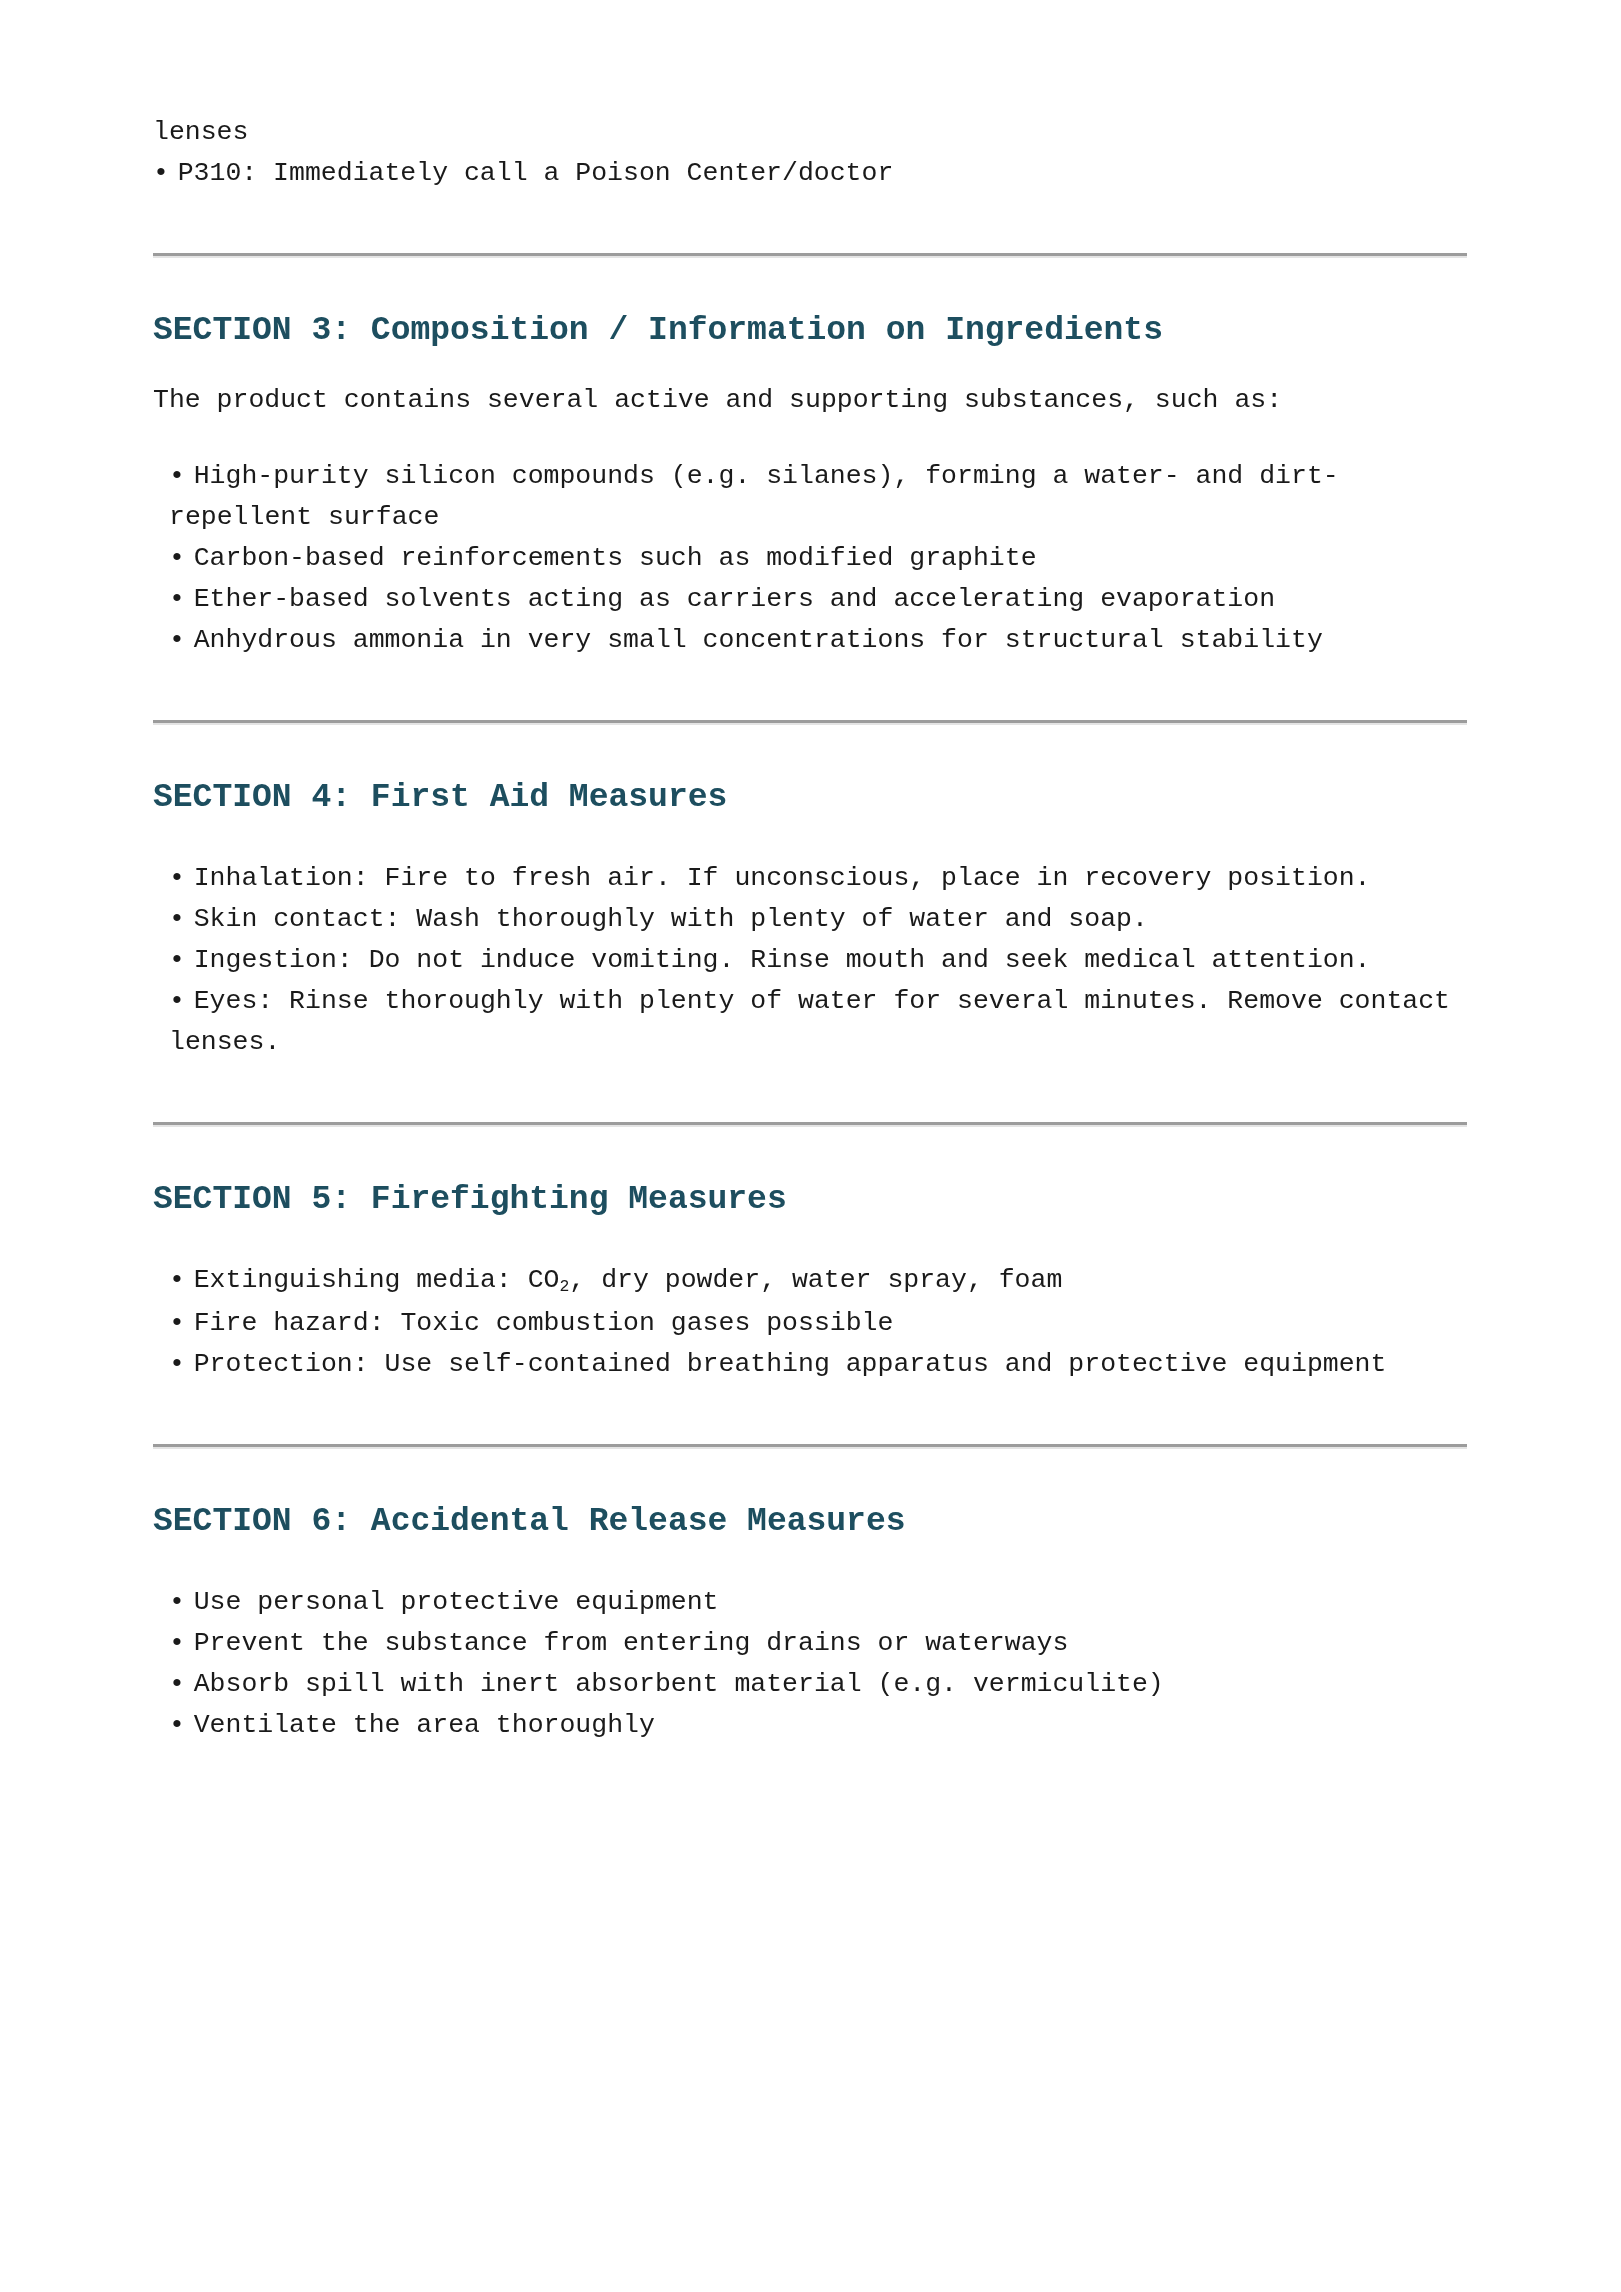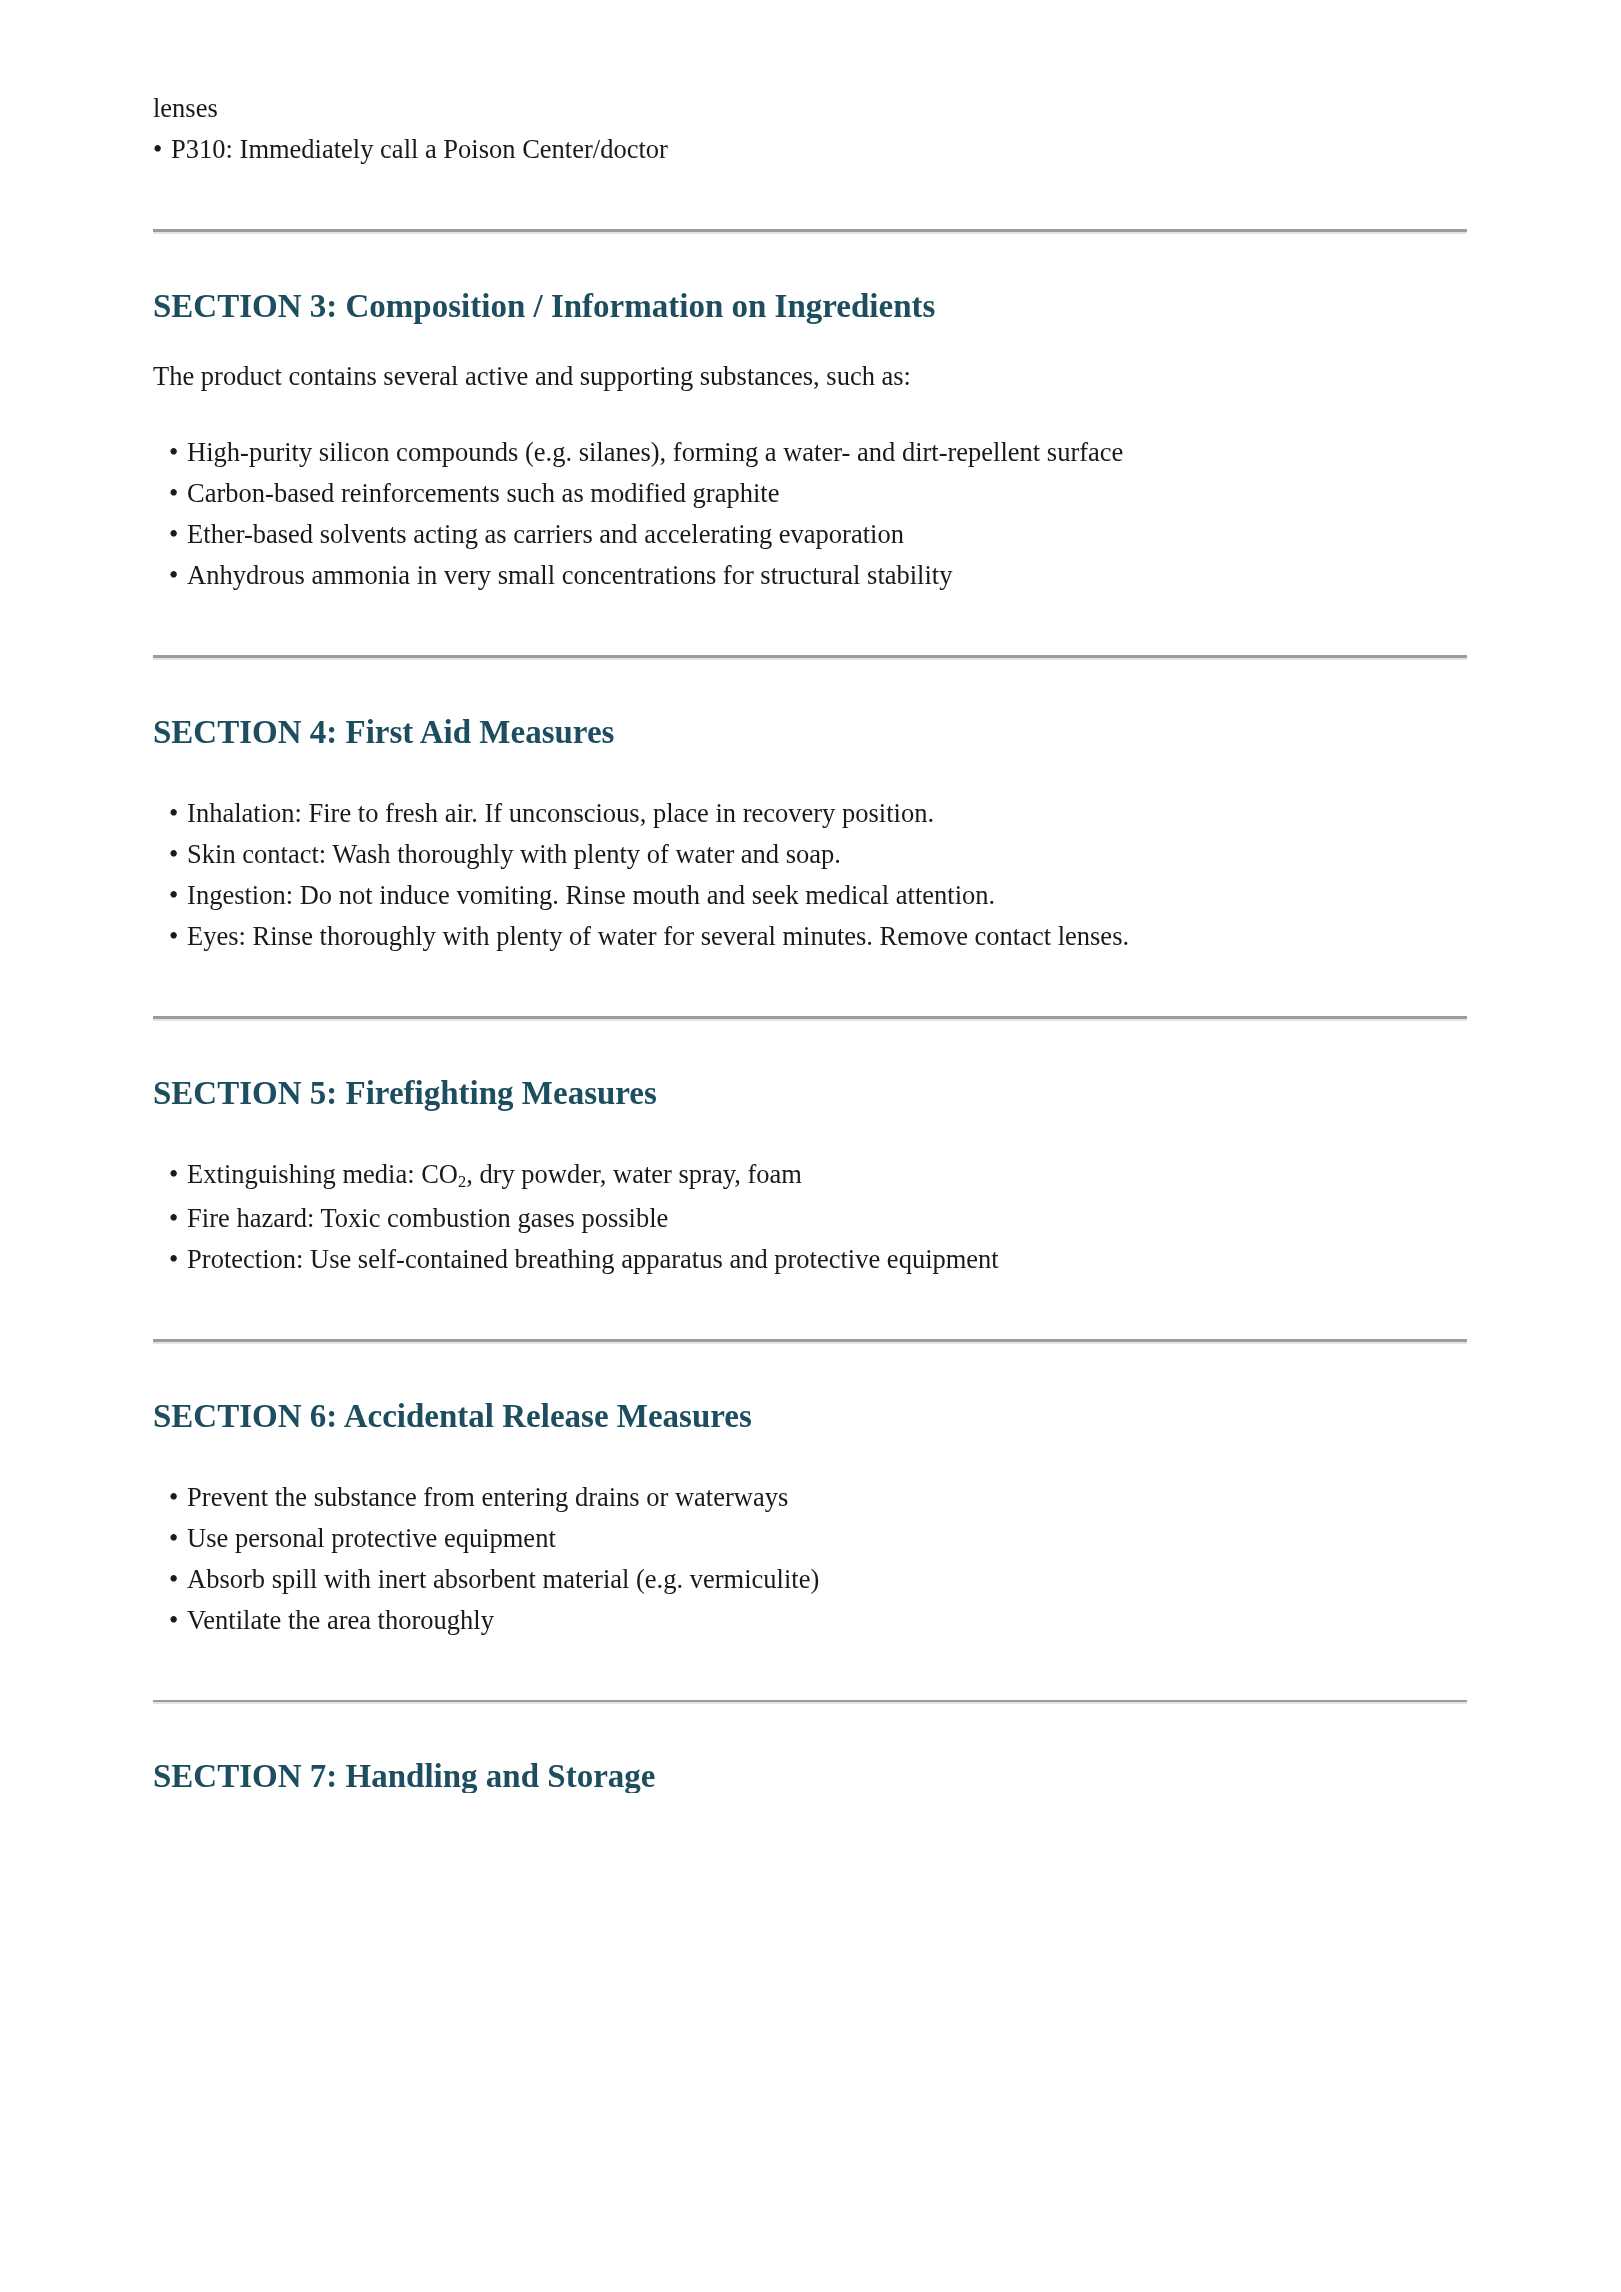--- a/index.html
+++ b/index.html
@@ -1,23 +1,23 @@
 <!DOCTYPE html>
 <html><head>
 <meta charset="utf-8">
 <style>
   * { box-sizing: border-box; }
   html, body { margin: 0; padding: 0; background: #ffffff; }
   .page {
     width: 1621px;
     height: 1793px;
     background: #ffffff;
-    font-family: Liberation Serif, serif;
+    font-family: Liberation Mono, monospace;
     color: #1a1a1a;
-    padding: 88px 154px 0 153px;
+    padding: 112px 154px 0 153px;
     overflow: hidden;
   }
   .textline, .para {
     margin: 0;
     font-size: 26.5px;
     line-height: 41px;
     color: #1a1a1a;
   }
   .para { max-width: 1314px; }
   .rule {
@@ -93,22 +93,22 @@
   <ul class="bullet-list after-heading">
     <li><span class="bullet-marker">•</span><span>Extinguishing media: CO</span><sub class="chem-sub">2</sub><span>, dry powder, water spray, foam</span></li>
     <li><span class="bullet-marker">•</span><span>Fire hazard: Toxic combustion gases possible</span></li>
     <li><span class="bullet-marker">•</span><span>Protection: Use self-contained breathing apparatus and protective equipment</span></li>
   </ul>
 
   <hr class="rule">
 
   <h2 class="section-title">SECTION 6: Accidental Release Measures</h2>
   <ul class="bullet-list after-heading">
+    <li><span class="bullet-marker">•</span><span>Use personal protective equipment</span></li>
     <li><span class="bullet-marker">•</span><span>Prevent the substance from entering drains or waterways</span></li>
-    <li><span class="bullet-marker">•</span><span>Use personal protective equipment</span></li>
     <li><span class="bullet-marker">•</span><span>Absorb spill with inert absorbent material (e.g. vermiculite)</span></li>
     <li><span class="bullet-marker">•</span><span>Ventilate the area thoroughly</span></li>
   </ul>
 
   <hr class="rule">
 
   <h2 class="section-title">SECTION 7: Handling and Storage</h2>
 
 </div>
 

